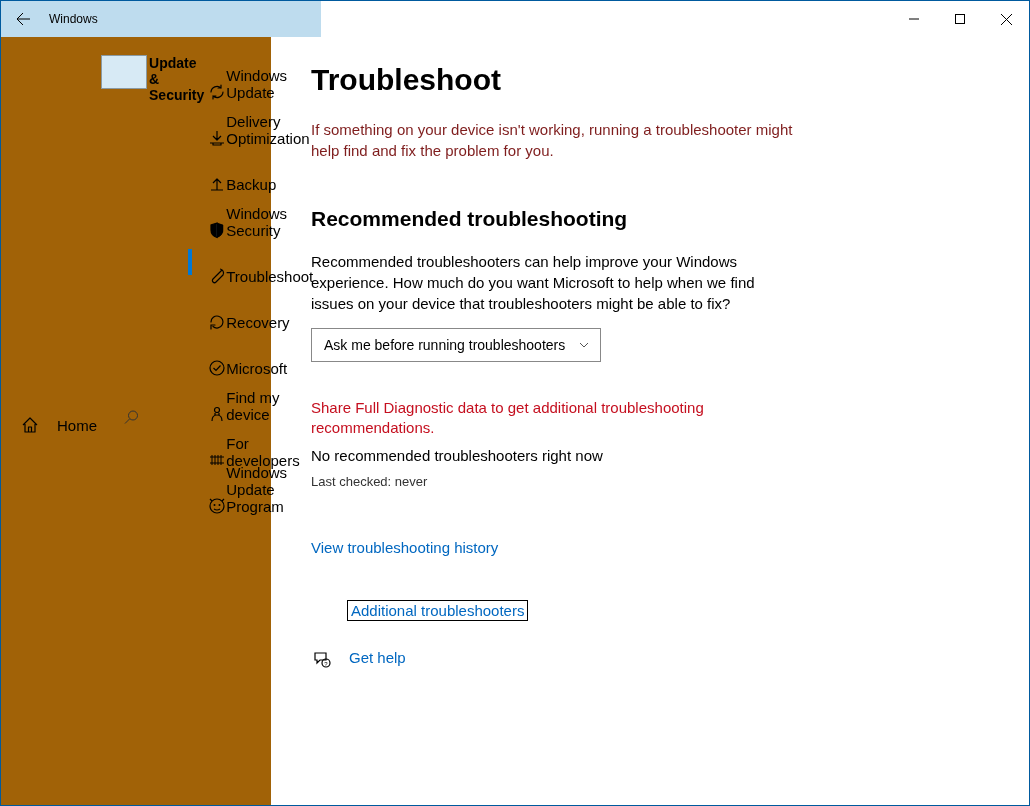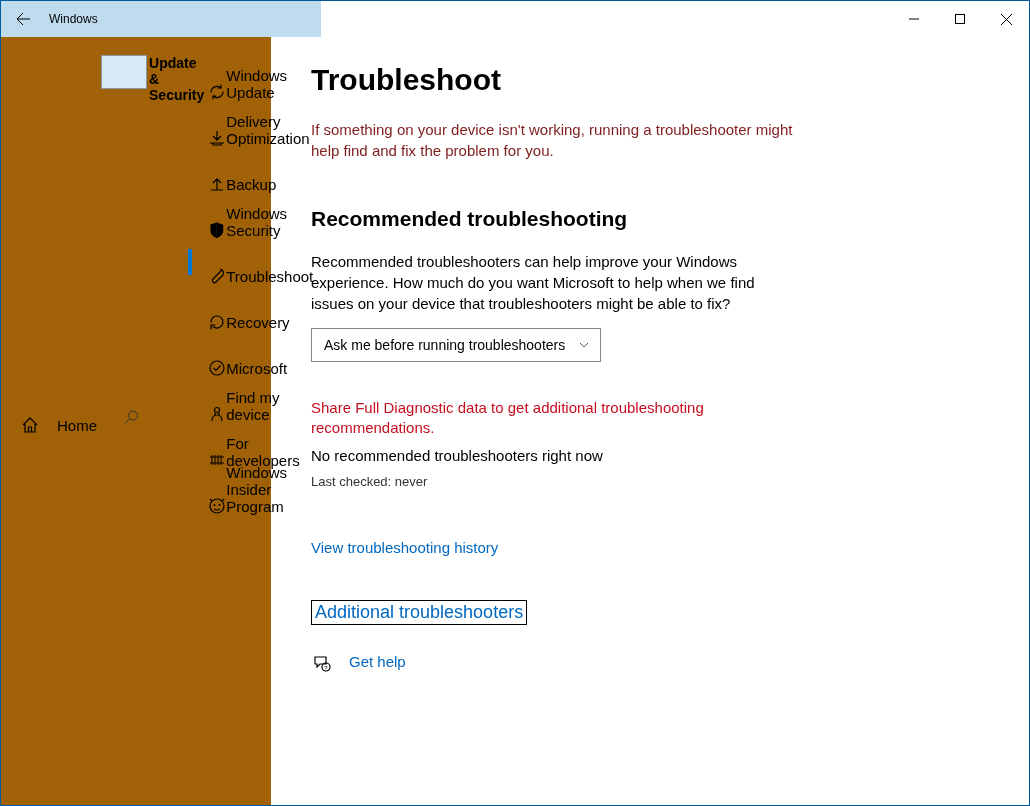--- a/index.html
+++ b/index.html
@@ -34,21 +34,21 @@
   .panel { flex:1; padding: 26px 40px; overflow-y:auto; }
   .panel h1 { font-size: 30px; font-weight: 600; margin-bottom: 22px; }
   .panel p.intro { font-size: 15px; color:#7f1d1d; max-width: 500px; line-height:1.4; margin-bottom: 46px; }
   .panel h2 { font-size: 21px; font-weight: 600; margin-bottom: 20px; }
   .panel p.rec { font-size: 15px; color:#000; max-width: 460px; line-height:1.4; margin-bottom: 14px; }
   .dropdown { width: 290px; height: 34px; border:1px solid #888; display:flex; align-items:center; justify-content:space-between; padding:0 10px 0 12px; font-size:14px; cursor:pointer; margin-bottom: 36px; }
   .warning { color:#c50f1f; font-size:15px; max-width:440px; line-height:1.35; margin-bottom: 8px; }
   .info-line { font-size:15px; margin-bottom: 10px; }
   .last-checked { font-size:13px; color:#333; margin-bottom: 50px; }
   .link { color:#0067c0; font-size:15px; cursor:pointer; display:inline-block; margin-bottom: 44px; }
-  .focused-link { color:#0067c0; font-size:18px; cursor:pointer; display:inline-block; border:1px solid #000; padding:1px 3px; margin-bottom: 28px; }
+  .focused-link { color:#0067c0; font-size:15px; cursor:pointer; display:inline-block; border:1px solid #000; padding:1px 3px; margin-bottom: 28px; margin-left: 36px; }
   .help-row { display:flex; align-items:flex-start; gap: 16px; margin-bottom: 14px; }
   .help-row .hicon { width: 22px; height:22px; display:flex; align-items:center; justify-content:center; }
   .help-row .hlabel { color:#0067c0; font-size:15px; cursor:pointer; }
 
   svg { display:block; }
 </style>
 </head>
 <body>
 
 <div class="titlebar">
@@ -176,21 +176,21 @@
       <div class="nav-item">
         <span class="icon-slot">
             <svg width="18" height="18" viewBox="0 0 18 18">
               <circle cx="9" cy="9" r="7" stroke="#000" stroke-width="1.2" fill="none"></circle>
               <circle cx="6.5" cy="8" r="1" fill="#000"></circle>
               <circle cx="11.5" cy="8" r="1" fill="#000"></circle>
               <path d="M6 12 Q9 14 12 12" stroke="#000" stroke-width="1.2" fill="none"></path>
               <path d="M4 4 L2 2 M14 4 L16 2" stroke="#000" stroke-width="1.2"></path>
             </svg>
           </span>
-        <span class="nav-label">Windows Insider Program</span>
+        <span class="nav-label">Windows Update Program</span>
       </div>
     </div>
   </div>
 
   <div class="panel">
     <h1>Troubleshoot</h1>
     <p class="intro">If something on your device isn't working, running a troubleshooter might help find and fix the problem for you.</p>
     <h2>Recommended troubleshooting</h2>
     <p class="rec">Recommended troubleshooters can help improve your Windows experience. How much do you want Microsoft to help when we find issues on your device that troubleshooters might be able to fix?</p>
     <div class="dropdown">

